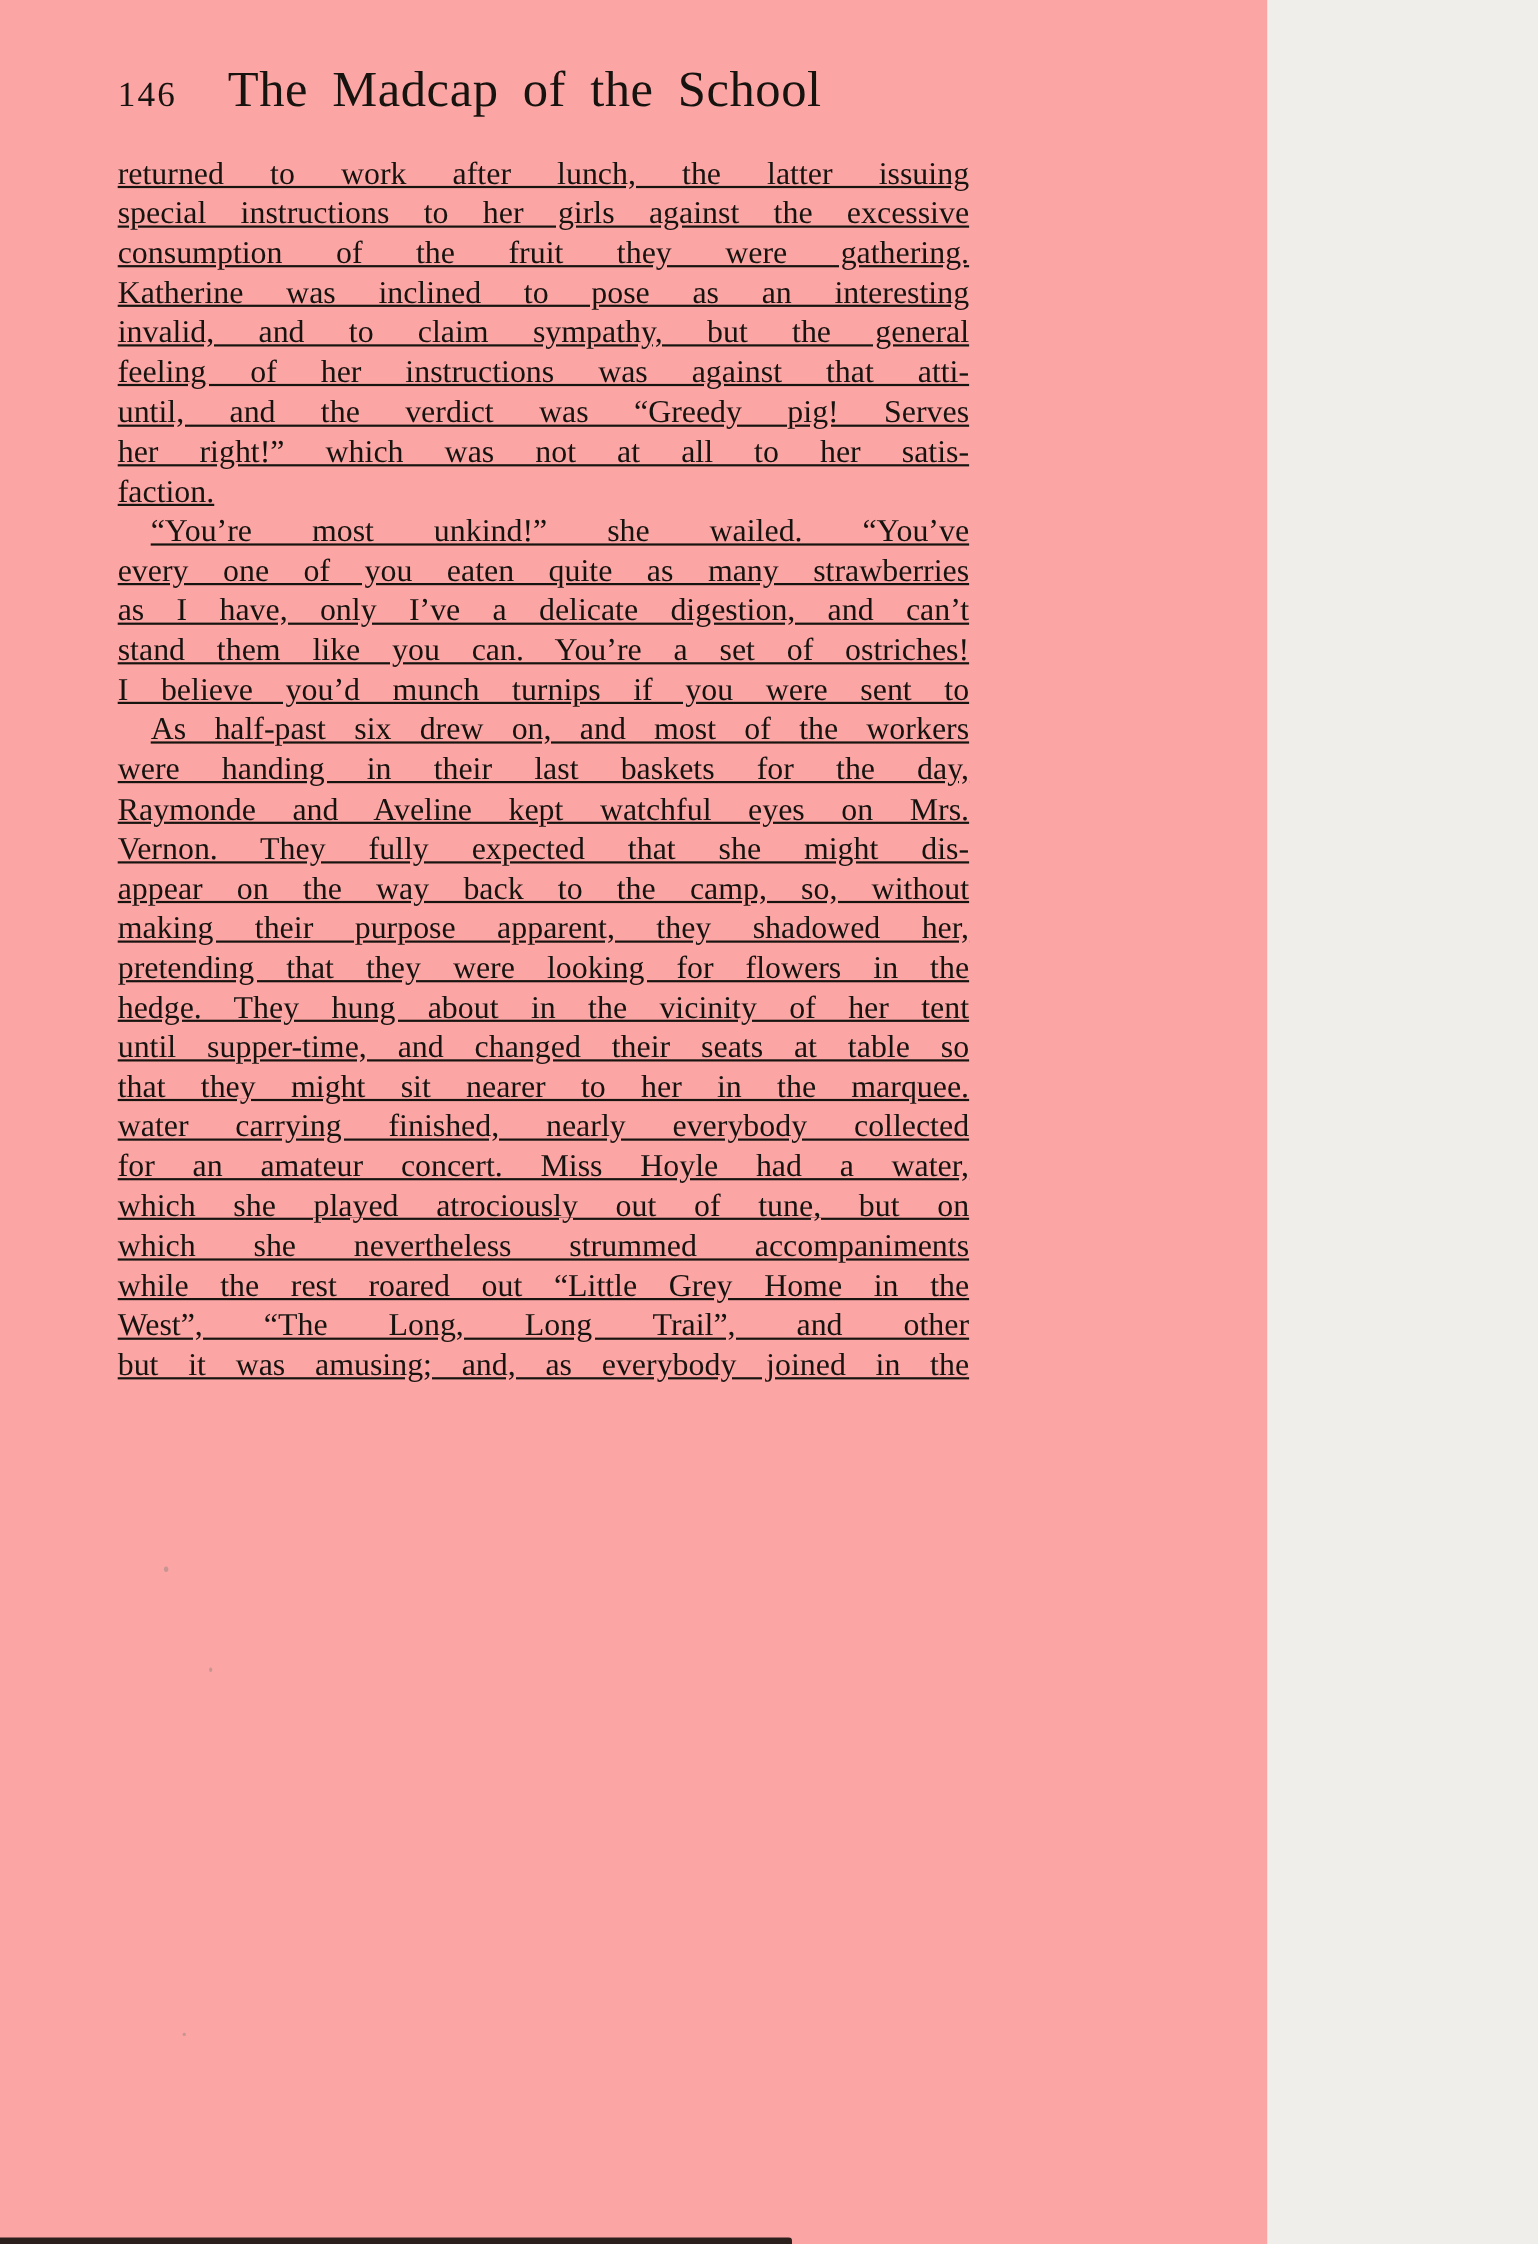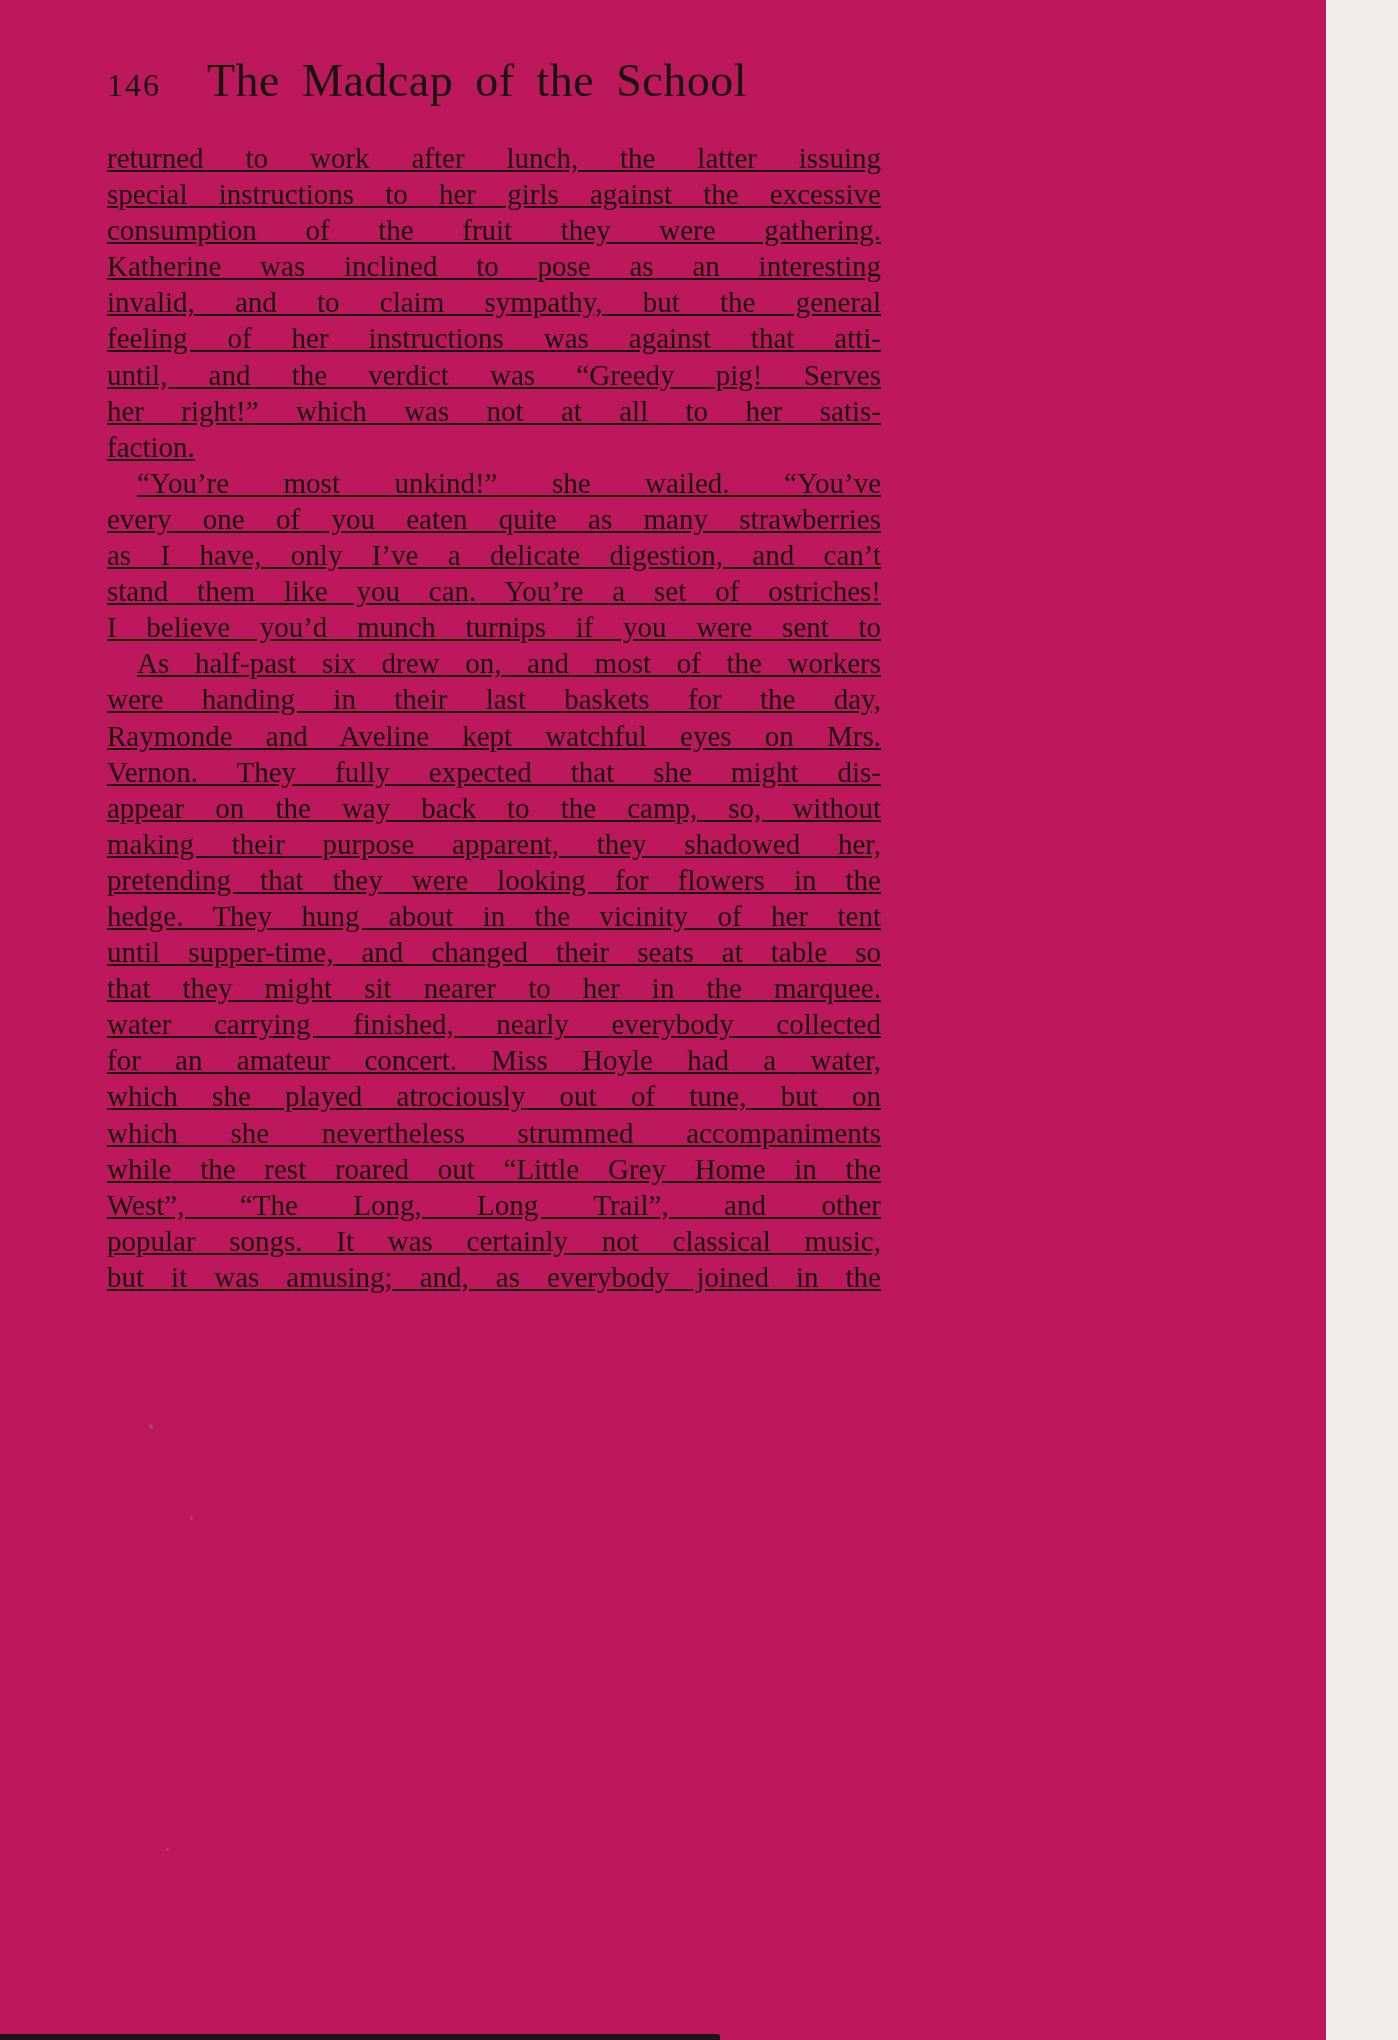--- a/index.html
+++ b/index.html
@@ -5,23 +5,23 @@
   * { box-sizing: border-box; }
   html, body { margin: 0; padding: 0; }
   body {
     width: 1398px;
     height: 2040px;
     background: #efeeea;
     font-family: "Liberation Serif", "DejaVu Serif", serif;
   }
   .scan-page {
     position: relative;
-    width: 1326px;
+    width: 1152px;
     height: 2040px;
-    background: #be185d;
+    background: #fca5a5;
     overflow: hidden;
     color: #171410;
   }
   .page-header {
     position: absolute;
     top: 54px;
     left: 107px;
     display: flex;
     align-items: baseline;
     gap: 46px;
@@ -115,21 +115,20 @@
         <div class="line">pretending that they were looking for flowers in the</div>
         <div class="line">hedge. They hung about in the vicinity of her tent</div>
         <div class="line">until supper-time, and changed their seats at table so</div>
         <div class="line">that they might sit nearer to her in the marquee.</div>
         <div class="line">water carrying finished, nearly everybody collected</div>
         <div class="line">for an amateur concert. Miss Hoyle had a water,</div>
         <div class="line">which she played atrociously out of tune, but on</div>
         <div class="line">which she nevertheless strummed accompaniments</div>
         <div class="line">while the rest roared out “Little Grey Home in the</div>
         <div class="line">West”, “The Long, Long Trail”, and other</div>
-        <div class="line">popular songs. It was certainly not classical music,</div>
         <div class="line">but it was amusing; and, as everybody joined in the</div>
       </div>
     </main>
 
   <div class="speck speck-1"></div>
   <div class="speck speck-2"></div>
   <div class="speck speck-3"></div>
   <div class="bottom-edge"></div>
 </div>
 

